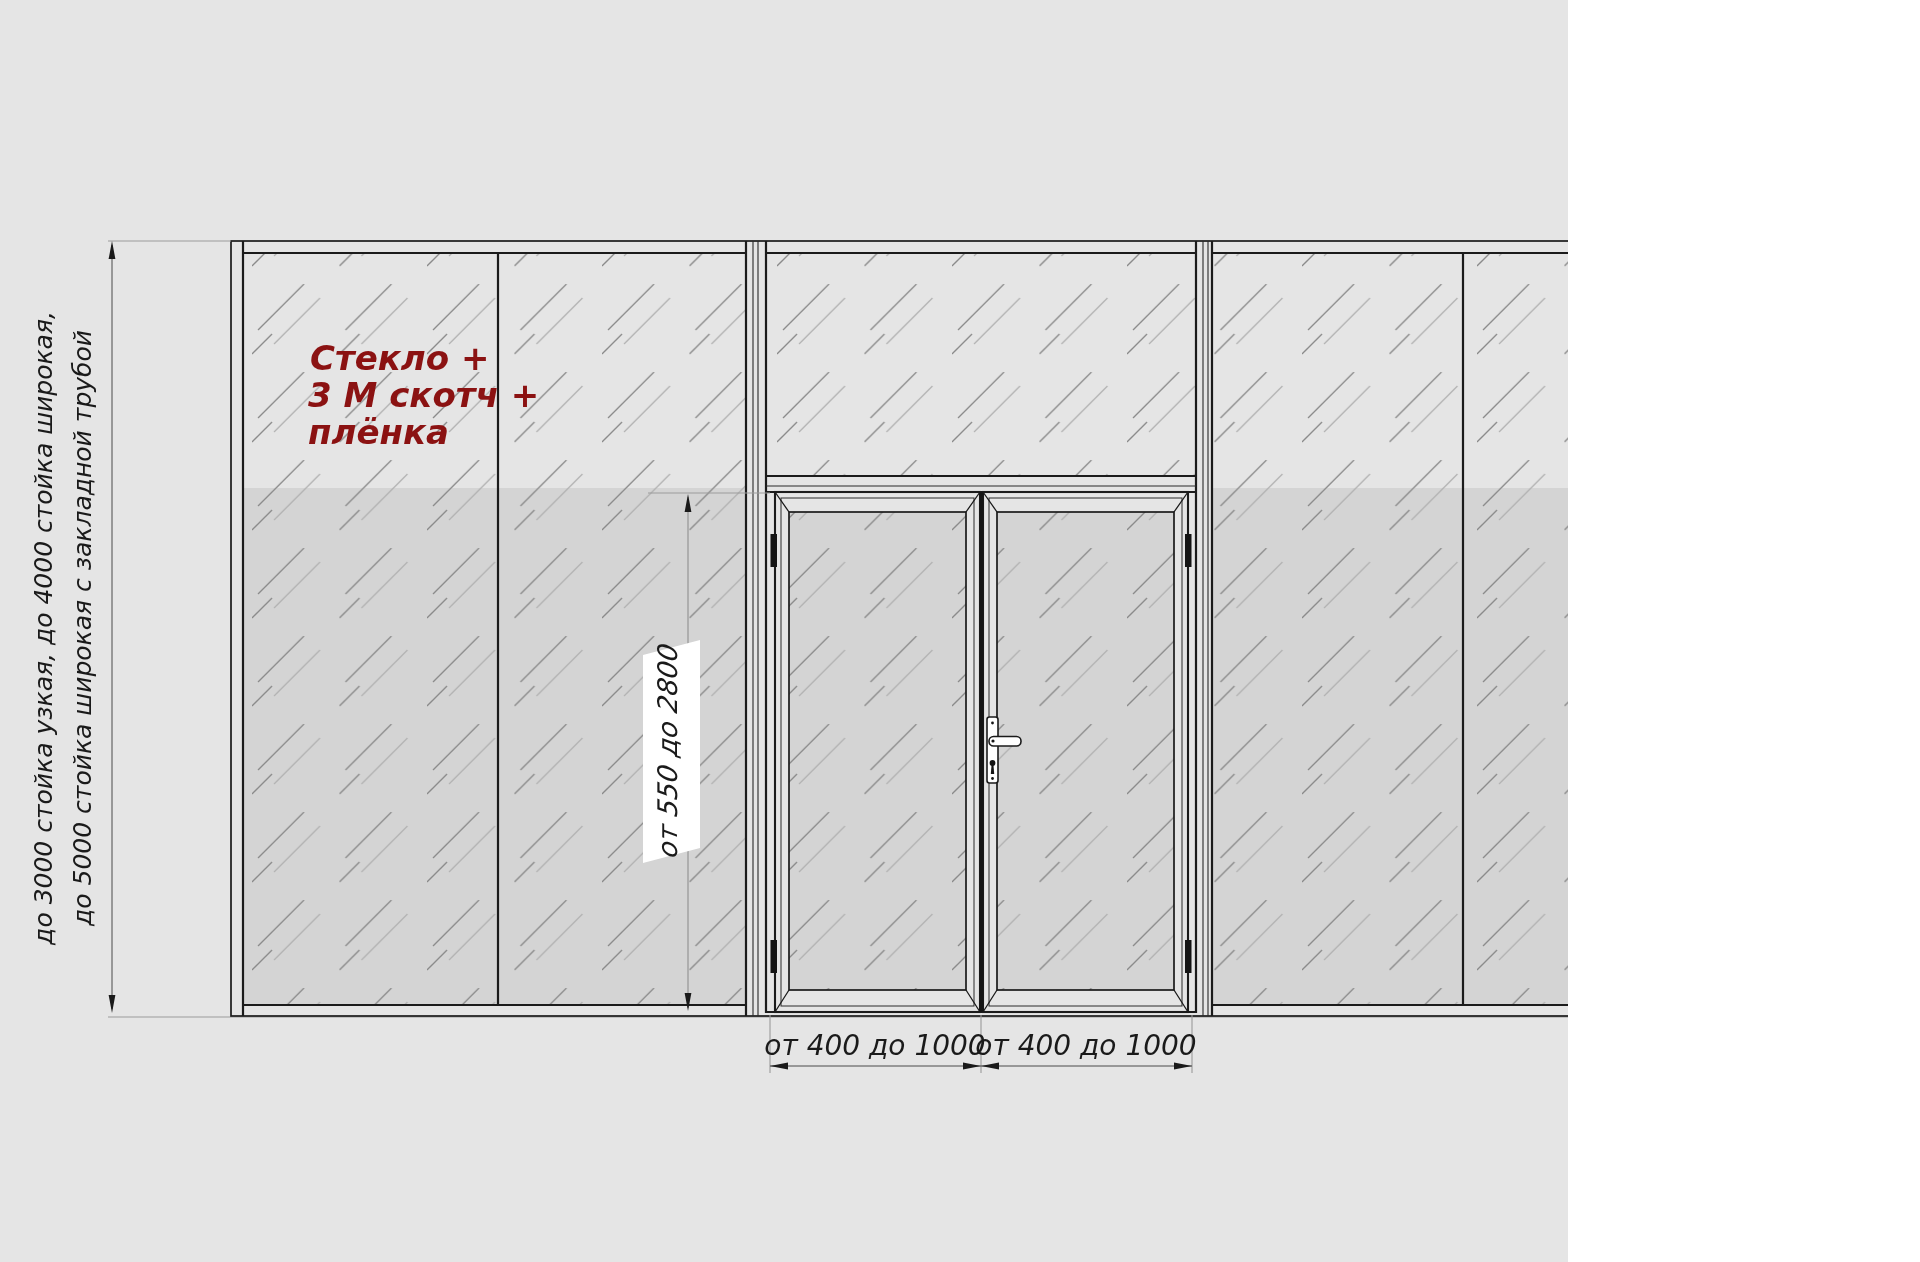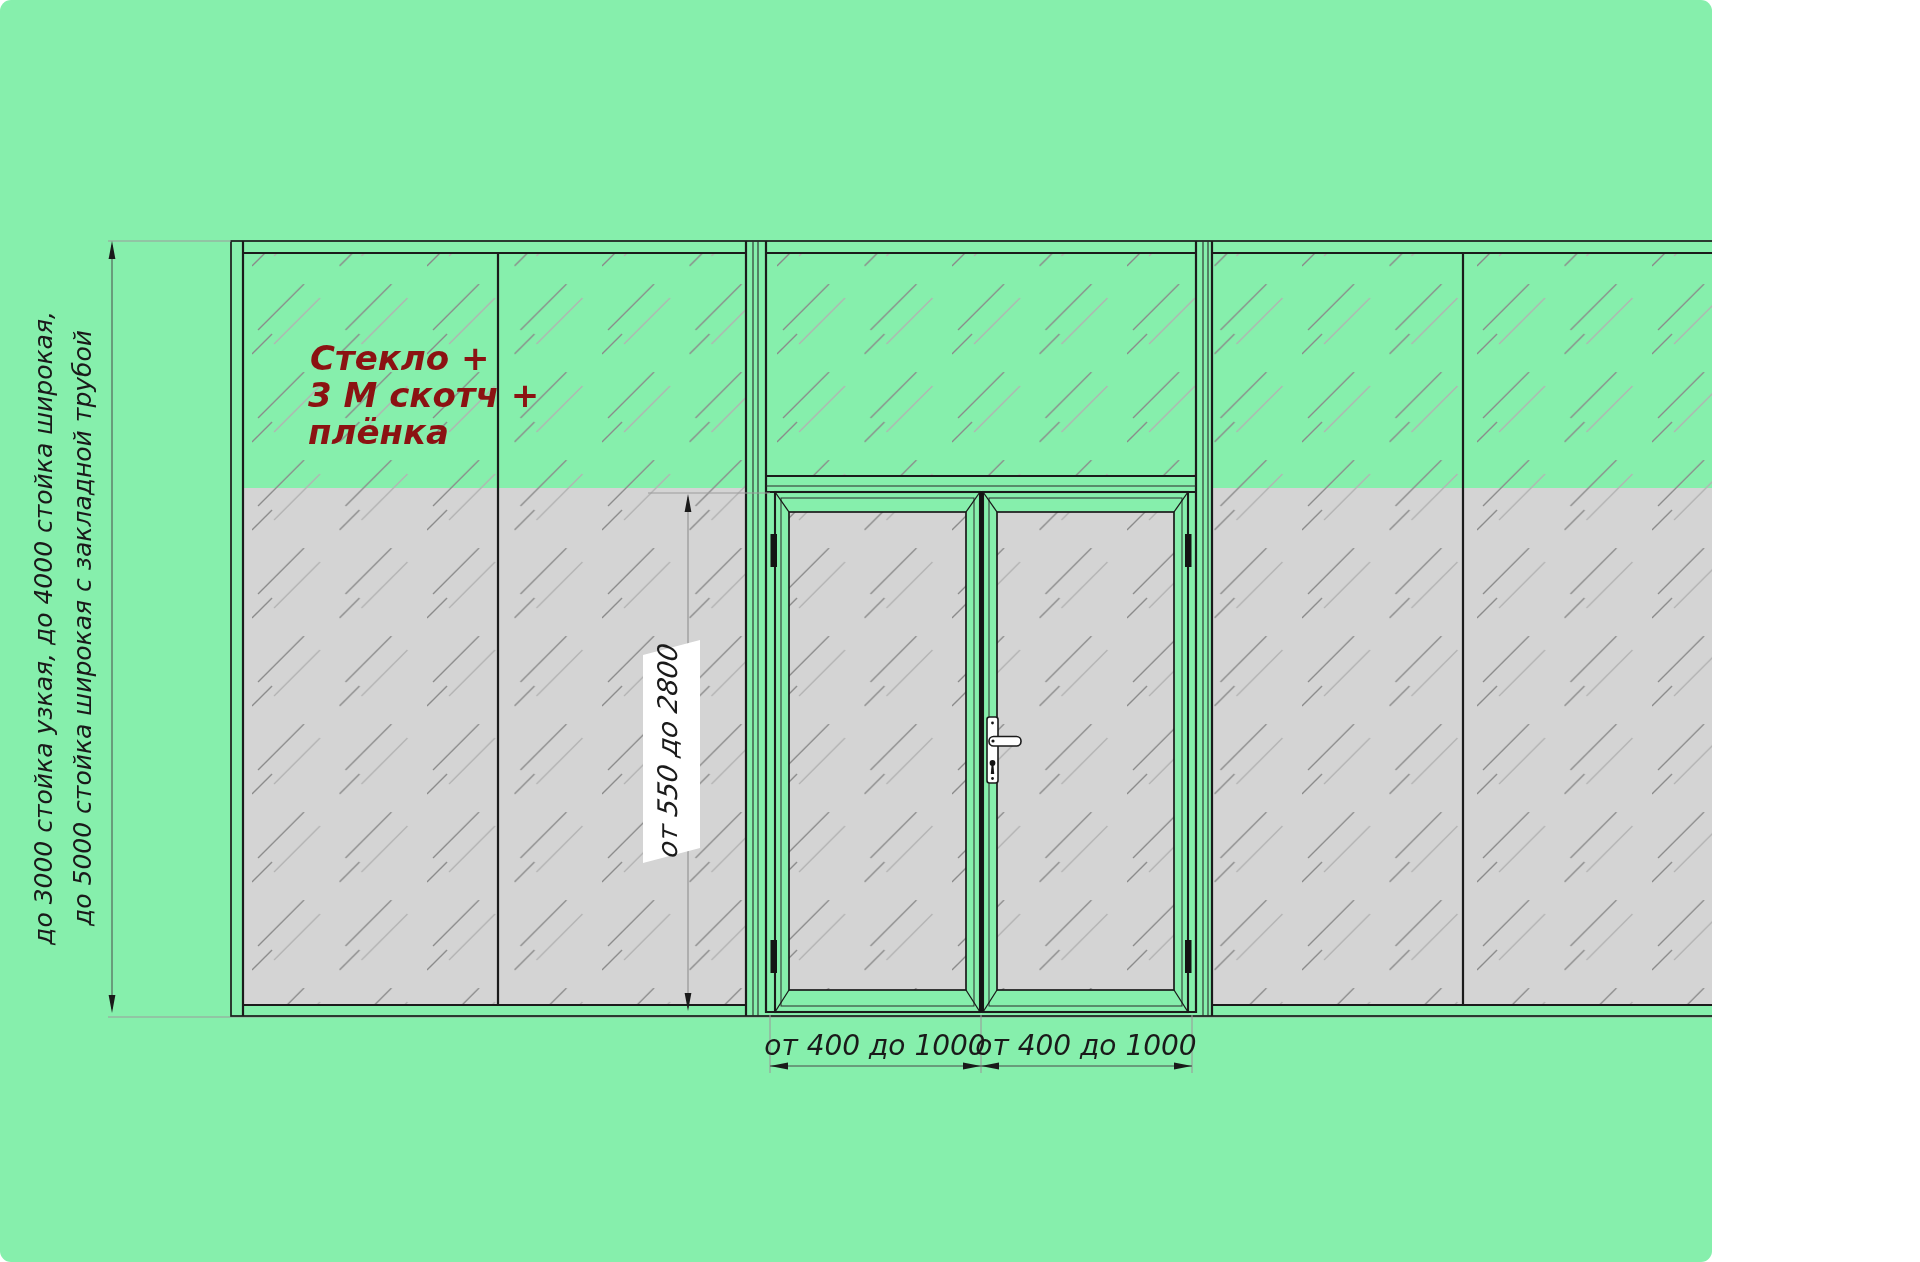--- a/index.html
+++ b/index.html
@@ -1,16 +1,16 @@
 <!DOCTYPE html>
 <html><head>
 <meta charset="utf-8">
 <style>
   html,body{margin:0;padding:0;background:#ffffff;}
-  .canvas{position:relative;width:1712px;height:1262px;background:#86efac;overflow:hidden;border-radius:11px;}
+  .canvas{position:relative;width:1568px;height:1262px;background:#e5e5e5;overflow:hidden;}
   svg{display:block;font-family:"DejaVu Sans",sans-serif;}
   .dim-text{font-style:italic;font-size:28px;fill:#1a1a1a;}
   .dim-text-small{font-style:italic;font-size:27px;fill:#1a1a1a;}
   .side-text{font-style:italic;font-size:25px;fill:#1a1a1a;}
   .note-text{font-style:italic;font-size:34px;font-weight:bold;}
   .frame-thick{stroke:#1b1b1b;stroke-width:2.2;fill:none;}
   .frame-thin{stroke:#2a2a2a;stroke-width:1.1;fill:none;}
   .leaf-outer{stroke:#1b1b1b;stroke-width:2.1;fill:none;}
   .leaf-inner{stroke:#2a2a2a;stroke-width:1;fill:none;}
   .leaf-glassline{stroke:#1b1b1b;stroke-width:1.7;fill:none;}

